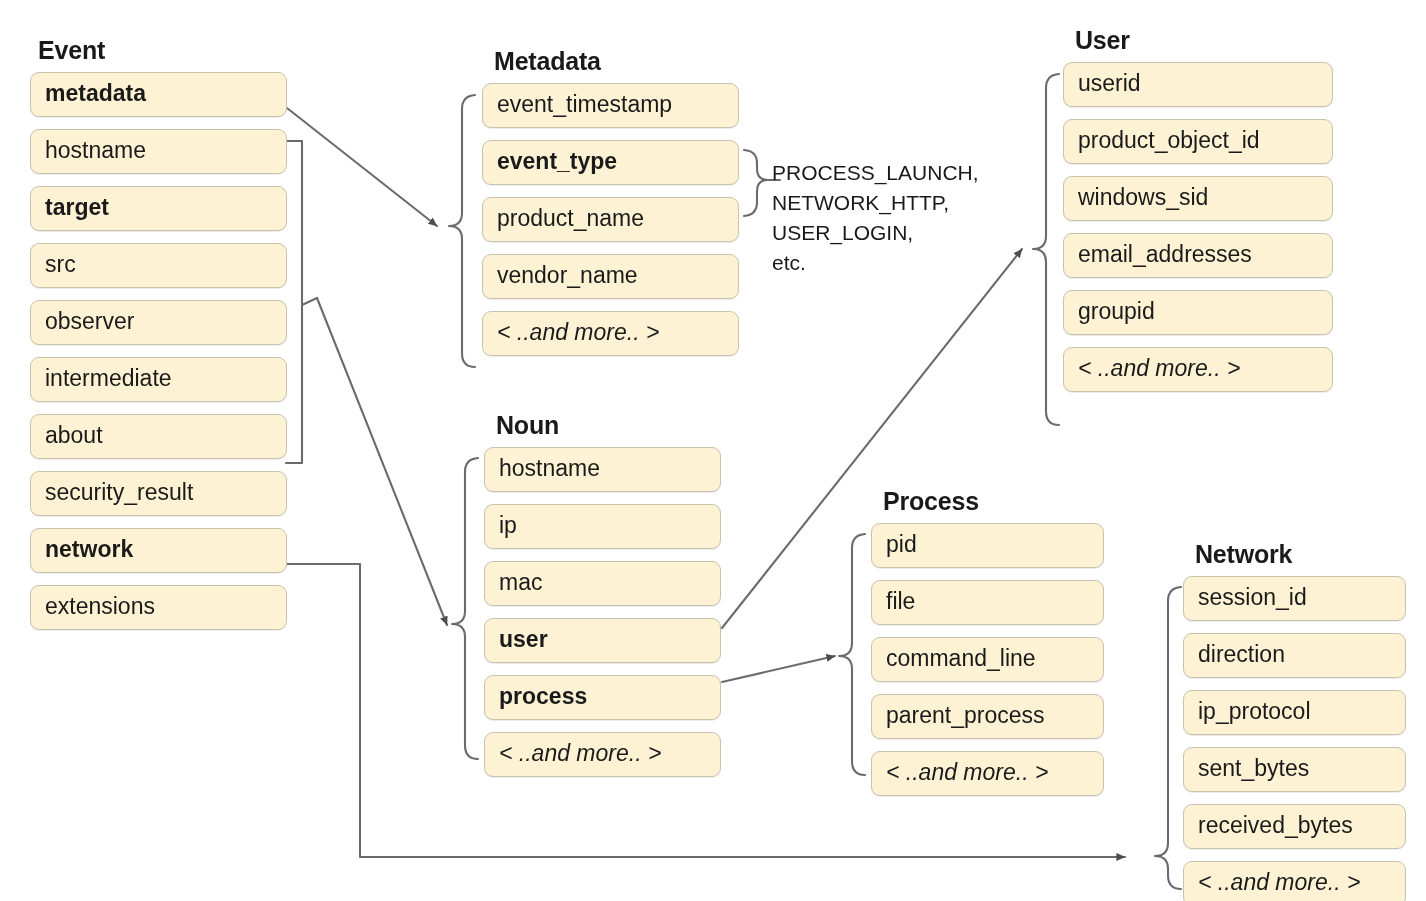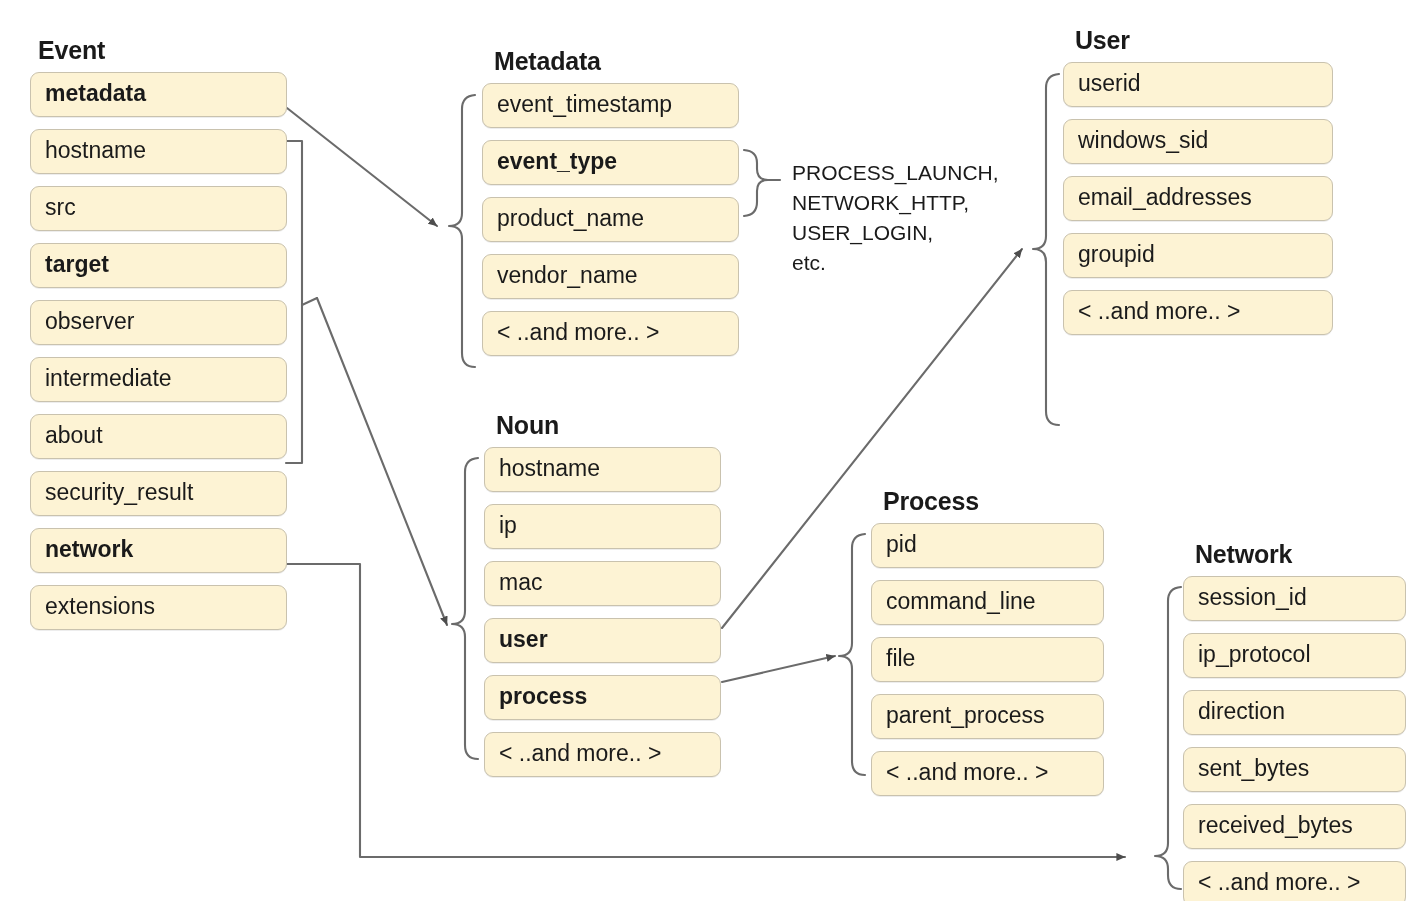--- a/index.html
+++ b/index.html
@@ -38,29 +38,28 @@
     line-height:41px;
     padding:0 14px;
     font-size:23px;
     color:#1a1a1a;
     margin-bottom:12px;
     white-space:nowrap;
     overflow:hidden;
     box-shadow:0 1px 0 rgba(0,0,0,0.07);
   }
   .field.bold{font-weight:bold;}
-  .field.more{}
+  .field.more{font-style:italic;}
   .field:last-child{margin-bottom:0;}
 
   
   .enum{
     position:absolute;z-index:2;
     font-size:21px;line-height:30px;color:#1a1a1a;
     white-space:pre-line;
-    margin-left:20px;
   }
 
   
   .hairline{
     position:absolute;left:0;width:1426px;height:1px;
     background:#e3e3e3;z-index:0;
   }
 </style>
 </head>
 <body>
@@ -103,22 +102,22 @@
     </g>
   </svg>
 
   <div class="hairline" style="top:893px;"></div>
 
   <div class="group" style="left:30px;top:30px;width:257px;">
     <div class="group-title" style="margin-left:8px;">Event</div>
     <div class="fields">
         <div class="field bold">metadata</div>
         <div class="field">hostname</div>
+        <div class="field bold">target</div>
         <div class="field">src</div>
-        <div class="field bold">target</div>
         <div class="field">observer</div>
         <div class="field">intermediate</div>
         <div class="field">about</div>
         <div class="field">security_result</div>
         <div class="field bold">network</div>
         <div class="field">extensions</div>
       </div>
   </div>
 
   <div class="group" style="left:482px;top:41px;width:257px;">
@@ -129,20 +128,21 @@
         <div class="field">product_name</div>
         <div class="field">vendor_name</div>
         <div class="field more">&lt; ..and more.. &gt;</div>
       </div>
   </div>
 
   <div class="group" style="left:1063px;top:20px;width:270px;">
     <div class="group-title">User</div>
     <div class="fields">
         <div class="field">userid</div>
+        <div class="field">product_object_id</div>
         <div class="field">windows_sid</div>
         <div class="field">email_addresses</div>
         <div class="field">groupid</div>
         <div class="field more">&lt; ..and more.. &gt;</div>
       </div>
   </div>
 
   <div class="group" style="left:484px;top:405px;width:237px;">
     <div class="group-title">Noun</div>
     <div class="fields">
@@ -152,33 +152,33 @@
         <div class="field bold">user</div>
         <div class="field bold">process</div>
         <div class="field more">&lt; ..and more.. &gt;</div>
       </div>
   </div>
 
   <div class="group" style="left:871px;top:481px;width:233px;">
     <div class="group-title">Process</div>
     <div class="fields">
         <div class="field">pid</div>
+        <div class="field">file</div>
         <div class="field">command_line</div>
-        <div class="field">file</div>
         <div class="field">parent_process</div>
         <div class="field more">&lt; ..and more.. &gt;</div>
       </div>
   </div>
 
   <div class="group" style="left:1183px;top:534px;width:223px;">
     <div class="group-title">Network</div>
     <div class="fields">
         <div class="field">session_id</div>
+        <div class="field">direction</div>
         <div class="field">ip_protocol</div>
-        <div class="field">direction</div>
         <div class="field">sent_bytes</div>
         <div class="field">received_bytes</div>
         <div class="field more">&lt; ..and more.. &gt;</div>
       </div>
   </div>
 
   <div class="enum" style="left:772px;top:150px;width:240px;">PROCESS_LAUNCH,
 NETWORK_HTTP,
 USER_LOGIN,
 etc.</div>

